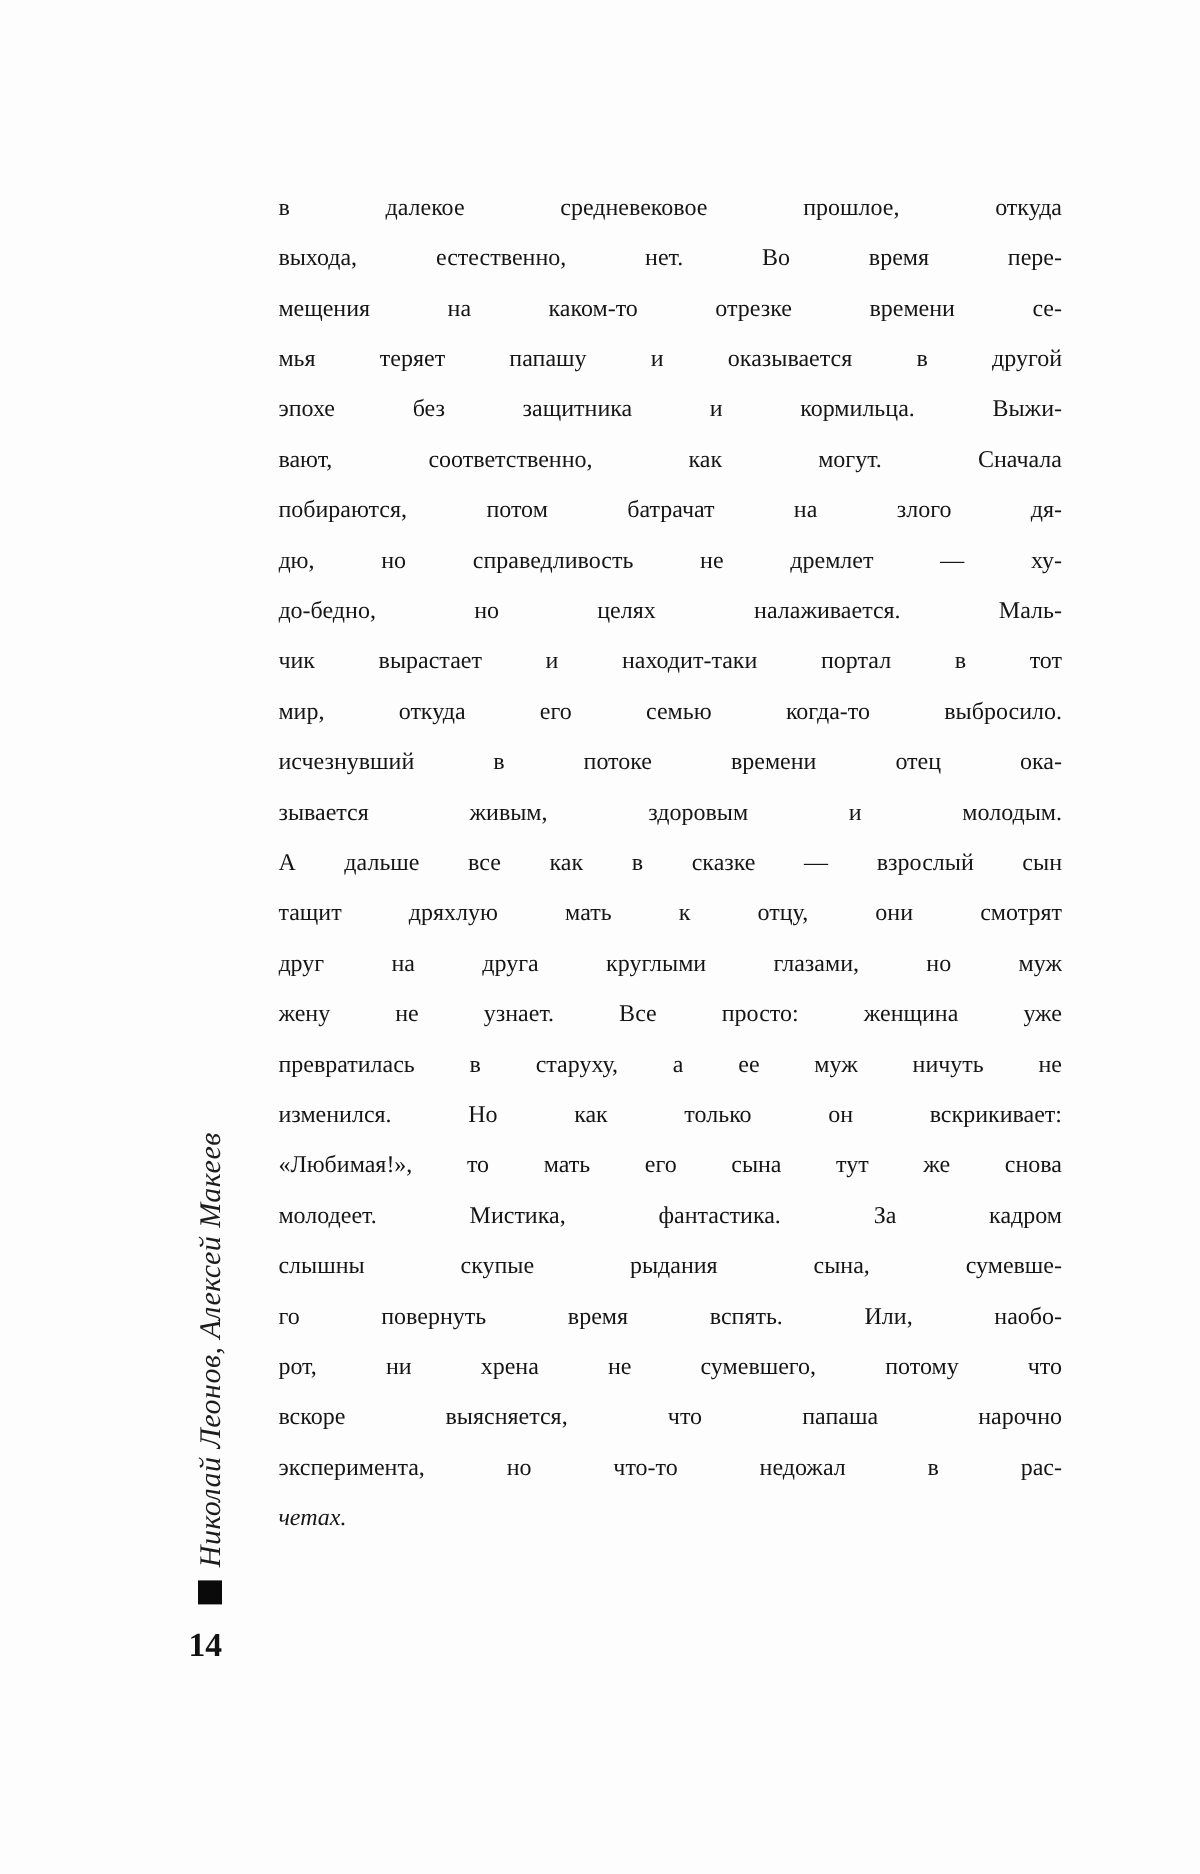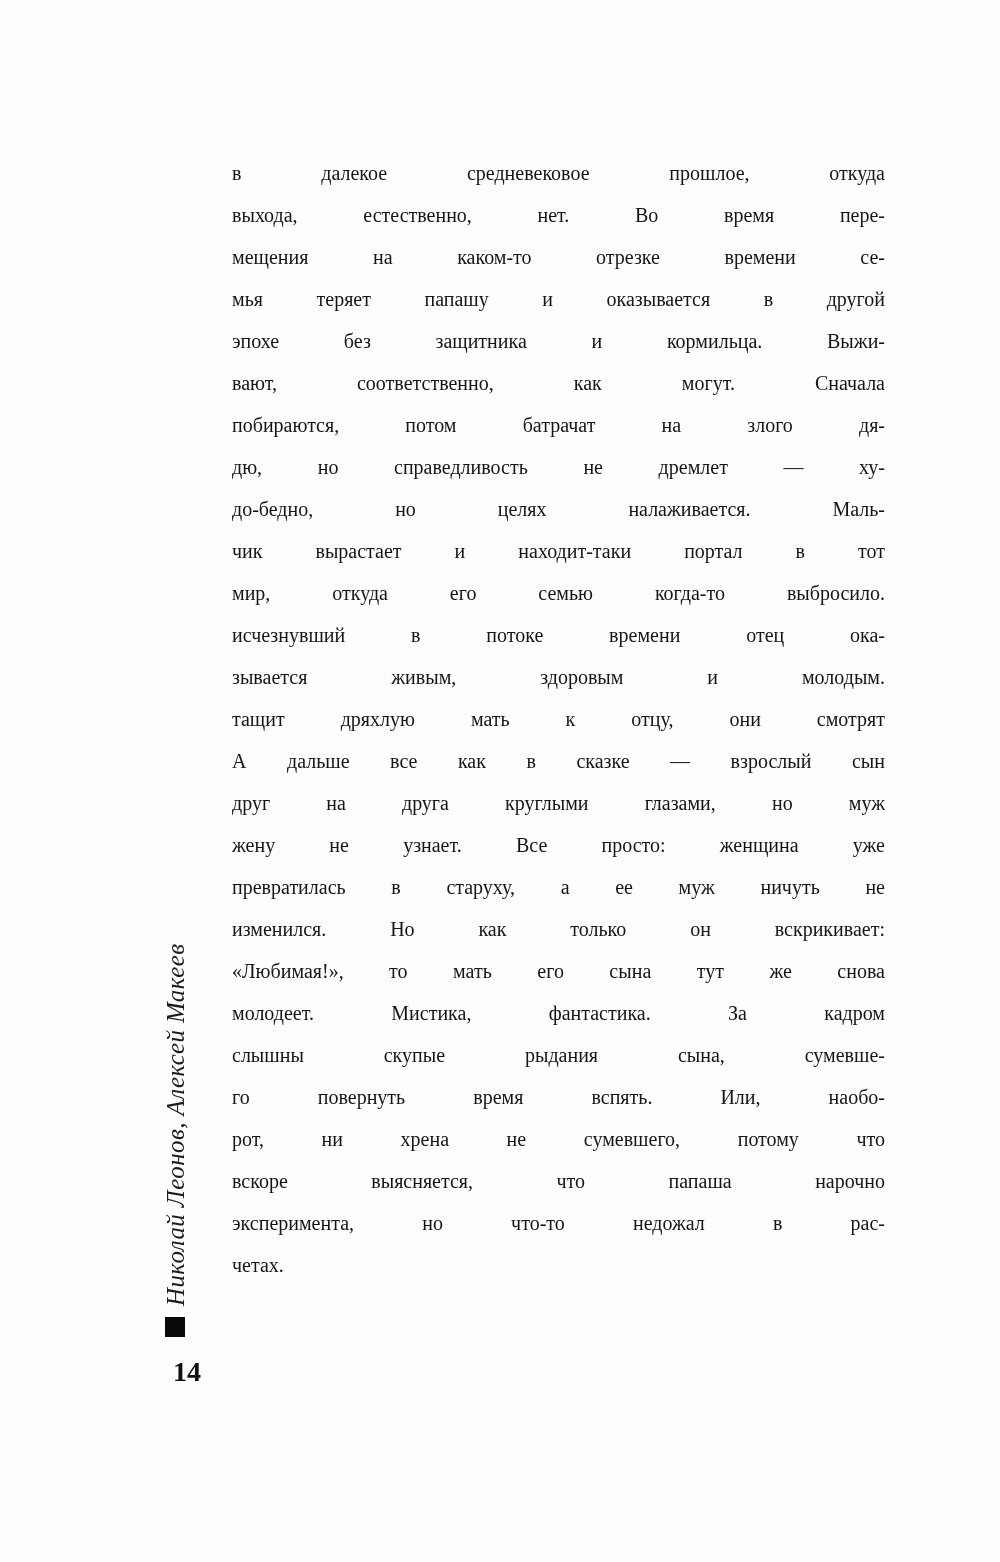--- a/index.html
+++ b/index.html
@@ -28,21 +28,21 @@
     overflow: hidden;
     text-align: justify;
   }
   
   .text-line::after {
     content: "";
     display: inline-block;
     width: 100%;
     height: 0;
   }
-  .text-line:last-child { text-align: left; }
+  .text-line:last-child { text-align: left; font-style: italic; }
   .text-line:last-child::after { content: none; }
 
   
   .author-vertical {
     position: absolute;
     left: 162px;
     top: 1306px;
     transform: rotate(-90deg);
     transform-origin: 0 0;
     white-space: nowrap;
@@ -63,21 +63,20 @@
   }
 
   
   .page-number {
     position: absolute;
     left: 157px;
     top: 1356px;
     font-size: 28px;
     font-weight: bold;
     color: #111;
-    margin-left: 16px;
   }
 </style>
 </head>
 <body>
 
 <div>
 
   <div class="author-vertical">Николай Леонов, Алексей Макеев</div>
 
   <div class="square-marker"></div>
@@ -91,22 +90,22 @@
       <div class="text-line">мья теряет папашу и оказывается в другой</div>
       <div class="text-line">эпохе без защитника и кормильца. Выжи-</div>
       <div class="text-line">вают, соответственно, как могут. Сначала</div>
       <div class="text-line">побираются, потом батрачат на злого дя-</div>
       <div class="text-line">дю, но справедливость не дремлет — ху-</div>
       <div class="text-line">до-бедно, но целях налаживается. Маль-</div>
       <div class="text-line">чик вырастает и находит-таки портал в тот</div>
       <div class="text-line">мир, откуда его семью когда-то выбросило.</div>
       <div class="text-line">исчезнувший в потоке времени отец ока-</div>
       <div class="text-line">зывается живым, здоровым и молодым.</div>
+      <div class="text-line">А дальше все как в сказке — взрослый сын</div>
       <div class="text-line">тащит дряхлую мать к отцу, они смотрят</div>
-      <div class="text-line">А дальше все как в сказке — взрослый сын</div>
       <div class="text-line">друг на друга круглыми глазами, но муж</div>
       <div class="text-line">жену не узнает. Все просто: женщина уже</div>
       <div class="text-line">превратилась в старуху, а ее муж ничуть не</div>
       <div class="text-line">изменился. Но как только он вскрикивает:</div>
       <div class="text-line">«Любимая!», то мать его сына тут же снова</div>
       <div class="text-line">молодеет. Мистика, фантастика. За кадром</div>
       <div class="text-line">слышны скупые рыдания сына, сумевше-</div>
       <div class="text-line">го повернуть время вспять. Или, наобо-</div>
       <div class="text-line">рот, ни хрена не сумевшего, потому что</div>
       <div class="text-line">вскоре выясняется, что папаша нарочно</div>

